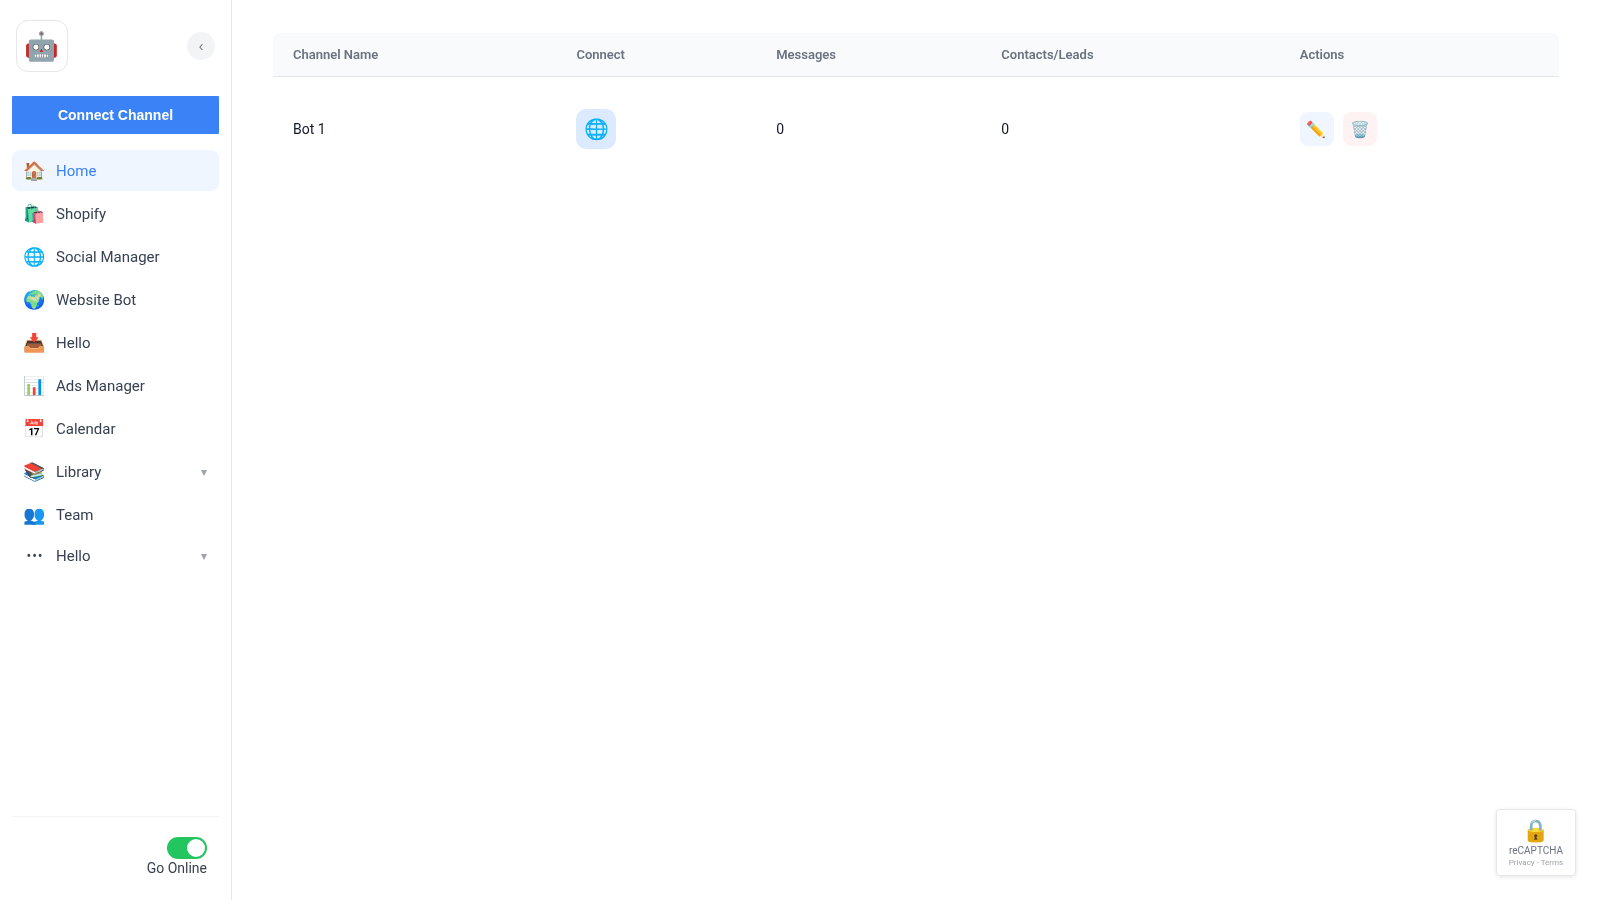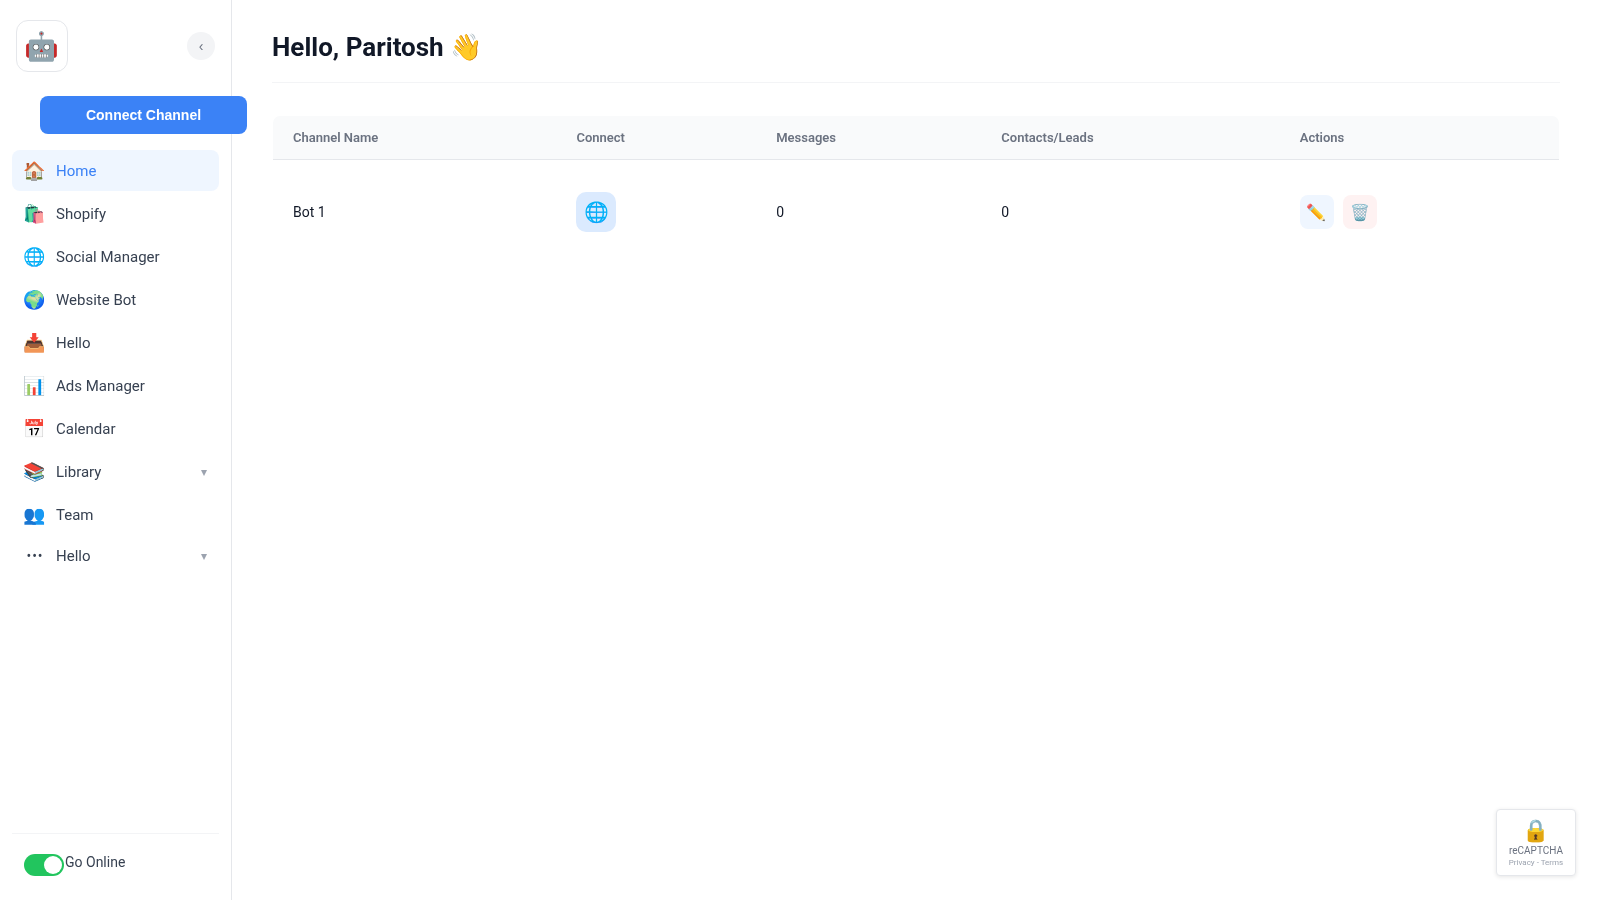--- a/index.html
+++ b/index.html
@@ -54,28 +54,27 @@
       cursor: pointer;
       border: none;
       color: #6b7280;
       font-size: 14px;
     }
 
     .connect-channel-btn {
       background: #3b82f6;
       color: #fff;
       border: none;
-      border-radius: 8px;
+      border-radius: 1px;
       padding: 11px 0;
       font-size: 14px;
       font-weight: 600;
       cursor: pointer;
       width: 100%;
       margin-bottom: 16px;
-      margin-left: 28px;
     }
 
     .nav-items {
       display: flex;
       flex-direction: column;
       gap: 2px;
       flex: 1;
     }
 
     .nav-item {
@@ -111,23 +110,24 @@
     }
 
     .sidebar-bottom {
       margin-top: auto;
       padding-top: 12px;
       border-top: 1px solid #f3f4f6;
     }
 
     .go-online-row {
       display: flex;
-      align-items: flex-start;
+      align-items: flex-end;
       gap: 1px;
       padding: 8px 12px;
+      flex-direction: column;
     }
 
     .toggle {
       width: 40px;
       height: 22px;
       background: #22c55e;
       border-radius: 11px;
       position: relative;
       cursor: pointer;
     }
@@ -336,21 +336,20 @@
 
   <div class="sidebar-bottom">
     <div class="go-online-row">
       <div class="toggle"></div>
       <span class="go-online-label">Go Online</span>
     </div>
   </div>
 </div>
 
 <div class="main-content">
-  <h1 class="greeting">Hello, Paritosh 👋</h1>
 
 
   <table class="channels-table">
     <thead>
       <tr>
         <th>Channel Name</th>
         <th>Connect</th>
         <th>Messages</th>
         <th>Contacts/Leads</th>
         <th>Actions</th>

